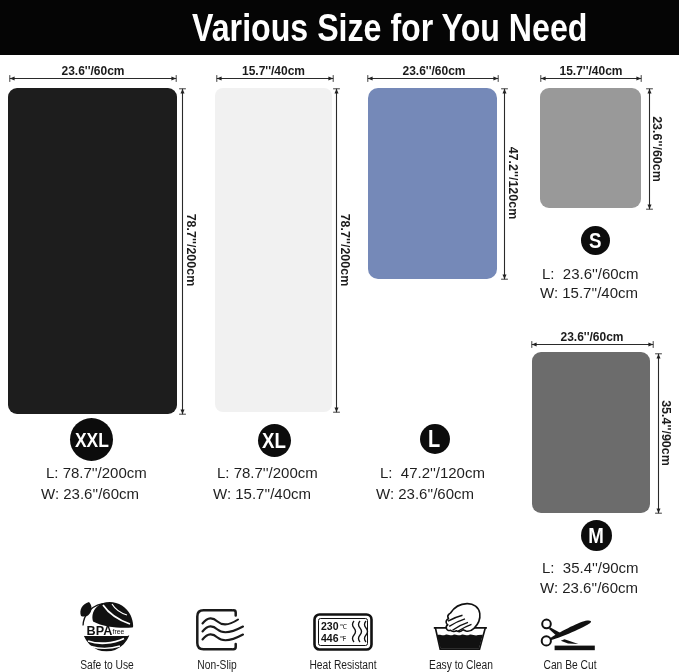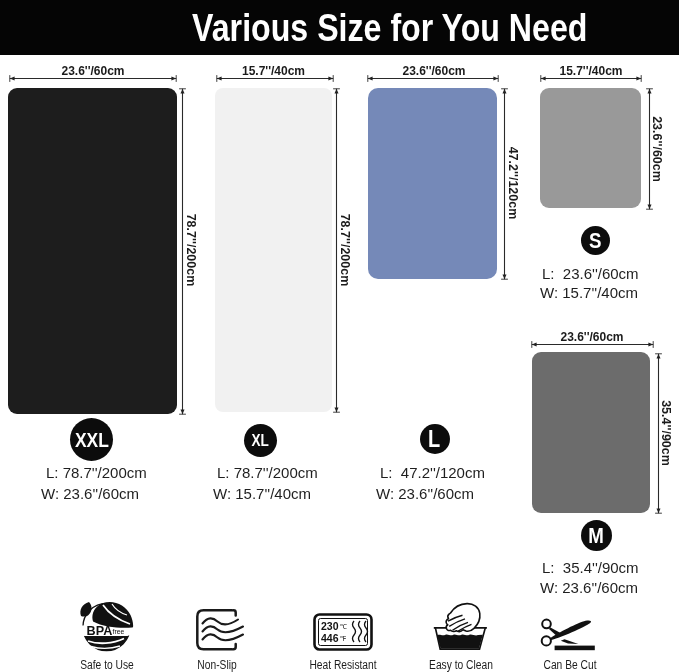--- a/index.html
+++ b/index.html
@@ -69,21 +69,21 @@
   <line x1="3.1" y1="1.8" x2="9.9" y2="1.8" stroke="#2a2a2a" stroke-width="0.9"></line>
   <line x1="3.1" y1="325.2" x2="9.9" y2="325.2" stroke="#2a2a2a" stroke-width="0.9"></line>
   <polygon points="6.5,1.8 4.5,6.6 8.5,6.6" fill="#222"></polygon>
   <polygon points="6.5,325.2 4.5,320.4 8.5,320.4" fill="#222"></polygon>
 </svg>
 
 <div class="vwrap" style="left:344.5px;top:250px;">
     <span>78.7''/200cm</span>
   </div>
 
-<div class="badge" style="left:244px;top:424px;width:33px;height:33px;font-size:16px;justify-content:center;">
+<div class="badge" style="left:258px;top:424px;width:33px;height:33px;font-size:22px;justify-content:center;">
     <span>XL</span>
   </div>
 
 <div class="info" style="left:217px;top:464px;">L:&nbsp;78.7''/200cm</div>
 
 <div class="info" style="left:213px;top:484.5px;">W:&nbsp;15.7''/40cm</div>
 
 <div class="abs" style="left:368px;top:88px;width:129px;height:191px;background:#7589b8;border-radius:10px;"></div>
 
 <svg class="abs" style="left:366px;top:72px;" width="134" height="13" viewBox="0 0 134 13">

